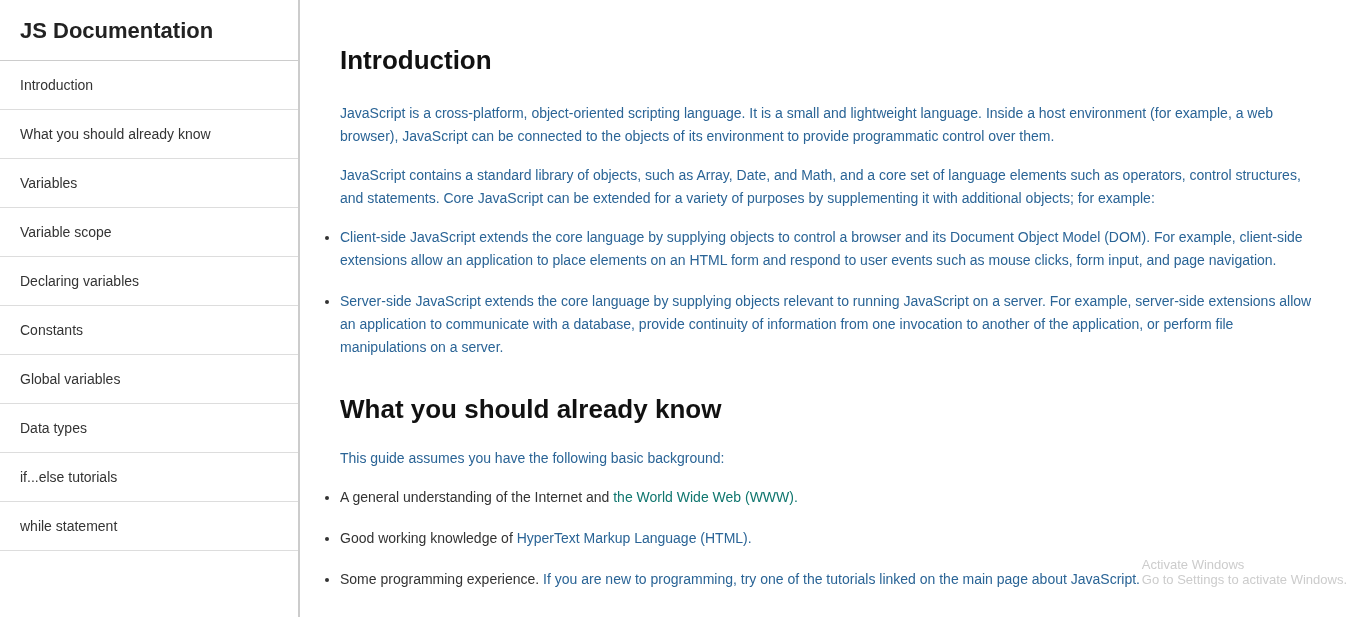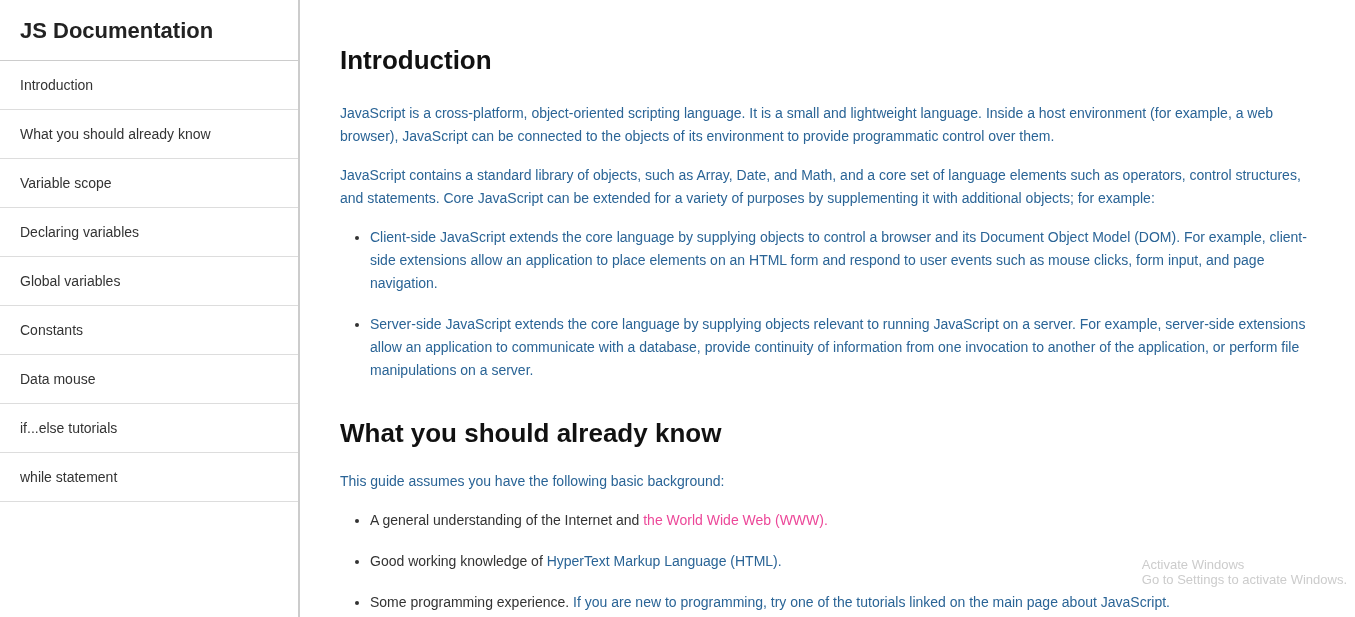--- a/index.html
+++ b/index.html
@@ -102,21 +102,20 @@
     }
 
     .content-para {
       margin-bottom: 16px;
       color: #333;
       font-size: 14px;
       line-height: 1.65;
     }
 
     .bullet-list {
-      margin-left: 30px;
       margin-bottom: 16px;
     }
 
     .bullet-list li {
       margin-bottom: 18px;
       font-size: 14px;
       line-height: 1.65;
       color: #333;
     }
 
@@ -130,25 +129,26 @@
     }
   </style>
 </head>
 <body>
 
 <div id="sidebar">
   <div id="sidebar-title">JS Documentation</div>
   <div id="nav-list">
   <a class="nav-item" href="#">Introduction</a>
       <a class="nav-item" href="#">What you should already know</a>
+      <a class="nav-item" href="#">Variables</a>
       <a class="nav-item" href="#">Variable scope</a>
       <a class="nav-item" href="#">Declaring variables</a>
+      <a class="nav-item" href="#">Constants</a>
       <a class="nav-item" href="#">Global variables</a>
-      <a class="nav-item" href="#">Constants</a>
-      <a class="nav-item" href="#">Data mouse</a>
+      <a class="nav-item" href="#">Data types</a>
       <a class="nav-item" href="#">if...else tutorials</a>
       <a class="nav-item" href="#">while statement</a>
     </div>
 </div>
 
 <div id="main-content">
   <h1 class="section-title">Introduction</h1>
 
   <p class="content-para">
     <span style="color:#2a6496;">JavaScript is a cross-platform, object-oriented scripting language. It is a small and lightweight language. Inside a host environment (for example, a web browser), JavaScript can be connected to the objects of its environment to provide programmatic control over them.</span>
@@ -168,21 +168,21 @@
   </ul>
 
   <h2 class="section-title-2">What you should already know</h2>
 
   <p class="content-para">
     <span style="color:#2a6496;">This guide assumes you have the following basic background:</span>
   </p>
 
   <ul class="bullet-list">
     <li>
-      A general understanding of the Internet and <span style="color:#ec4899;">the World Wide Web (WWW).</span>
+      A general understanding of the Internet and <span style="color:#0f766e;">the World Wide Web (WWW).</span>
     </li>
     <li>
       Good working knowledge of <span style="color:#2a6496;">HyperText Markup Language (HTML).</span>
     </li>
     <li>
       Some programming experience. <span style="color:#2a6496;">If you are new to programming, try one of the tutorials linked on the main page about JavaScript.</span>
     </li>
   </ul>
 </div>
 

